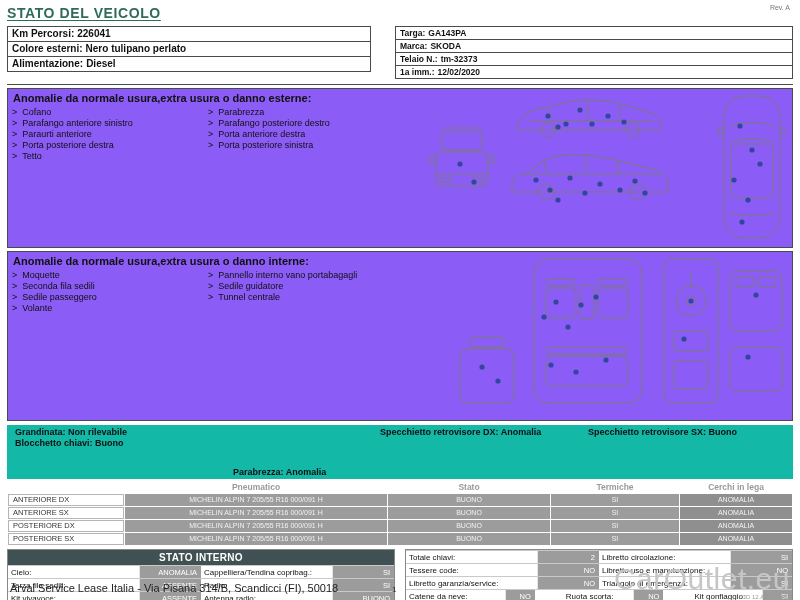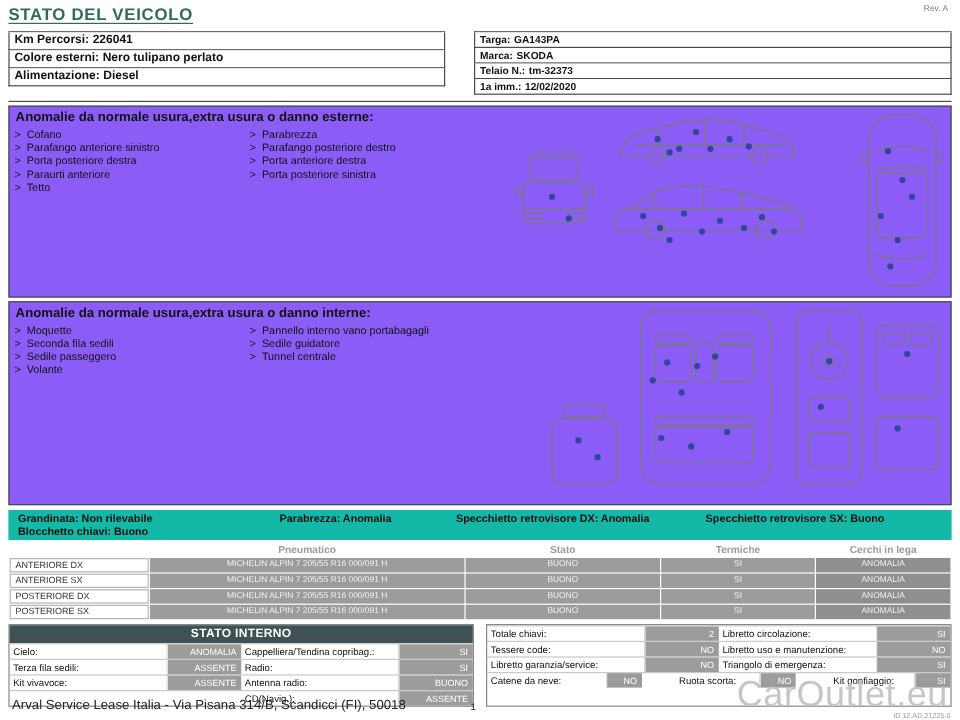--- a/index.html
+++ b/index.html
@@ -25,21 +25,21 @@
   .sec-title{font-size:11px;font-weight:bold;padding:3px 5px 2px;}
   .cols{display:flex;padding:1px 4px;}
   .col1{width:196px;font-size:9px;line-height:11px;}
   .col2{width:165px;font-size:9px;line-height:11px;}
   .itm{padding-left:11px;text-indent:-11px;}
   .itm::before{content:">\00a0\00a0";}
   .diag{position:absolute;top:5px;right:6px;}
 
   .summary{margin-top:4px;background:#14b8a6;display:flex;align-items:flex-start;padding:2px 8px;font-size:9px;font-weight:bold;color:#101010;min-height:22px;box-sizing:border-box;}
   .sum-stack{width:218px;line-height:10.5px;}
-  .sum-a{width:147px;}
+  .sum-a{width:147px;margin-top:40px;}
   .sum-b{width:208px;}
 
   .tires{width:100%;border-collapse:separate;border-spacing:1px;margin-top:2px;table-layout:fixed;}
   .tires th{font-size:8.5px;color:#9a9a9a;font-weight:bold;padding:0 0 1px;text-align:center;}
   .tires td{font-size:7px;padding:1px 2px;overflow:hidden;white-space:nowrap;line-height:8px;}
   .tires td.pos{background:#fff;color:#333;border:1px solid #b5b5b5;font-size:7.5px;padding-left:4px;}
   .tires td.g{background:#9c9c9c;color:#f2f2f2;text-align:center;}
   .tires td.dark{background:#8f8f8f;}
 
   .bottom{display:flex;gap:10px;margin-top:3px;}
@@ -82,22 +82,22 @@
   </div>
 
   <hr class="rule">
 
   <div class="sec sec-ext">
     <div class="sec-title">Anomalie da normale usura,extra usura o danno esterne:</div>
     <div class="cols">
       <div class="col1">
         <div class="itm">Cofano</div>
         <div class="itm">Parafango anteriore sinistro</div>
+        <div class="itm">Paraurti anteriore</div>
         <div class="itm">Porta posteriore destra</div>
-        <div class="itm">Paraurti anteriore</div>
         <div class="itm">Tetto</div>
       </div>
       <div class="col2">
         <div class="itm">Parabrezza</div>
         <div class="itm">Parafango posteriore destro</div>
         <div class="itm">Porta anteriore destra</div>
         <div class="itm">Porta posteriore sinistra</div>
       </div>
     </div>
     <svg class="diag" width="358" height="148" viewBox="0 0 358 148">

